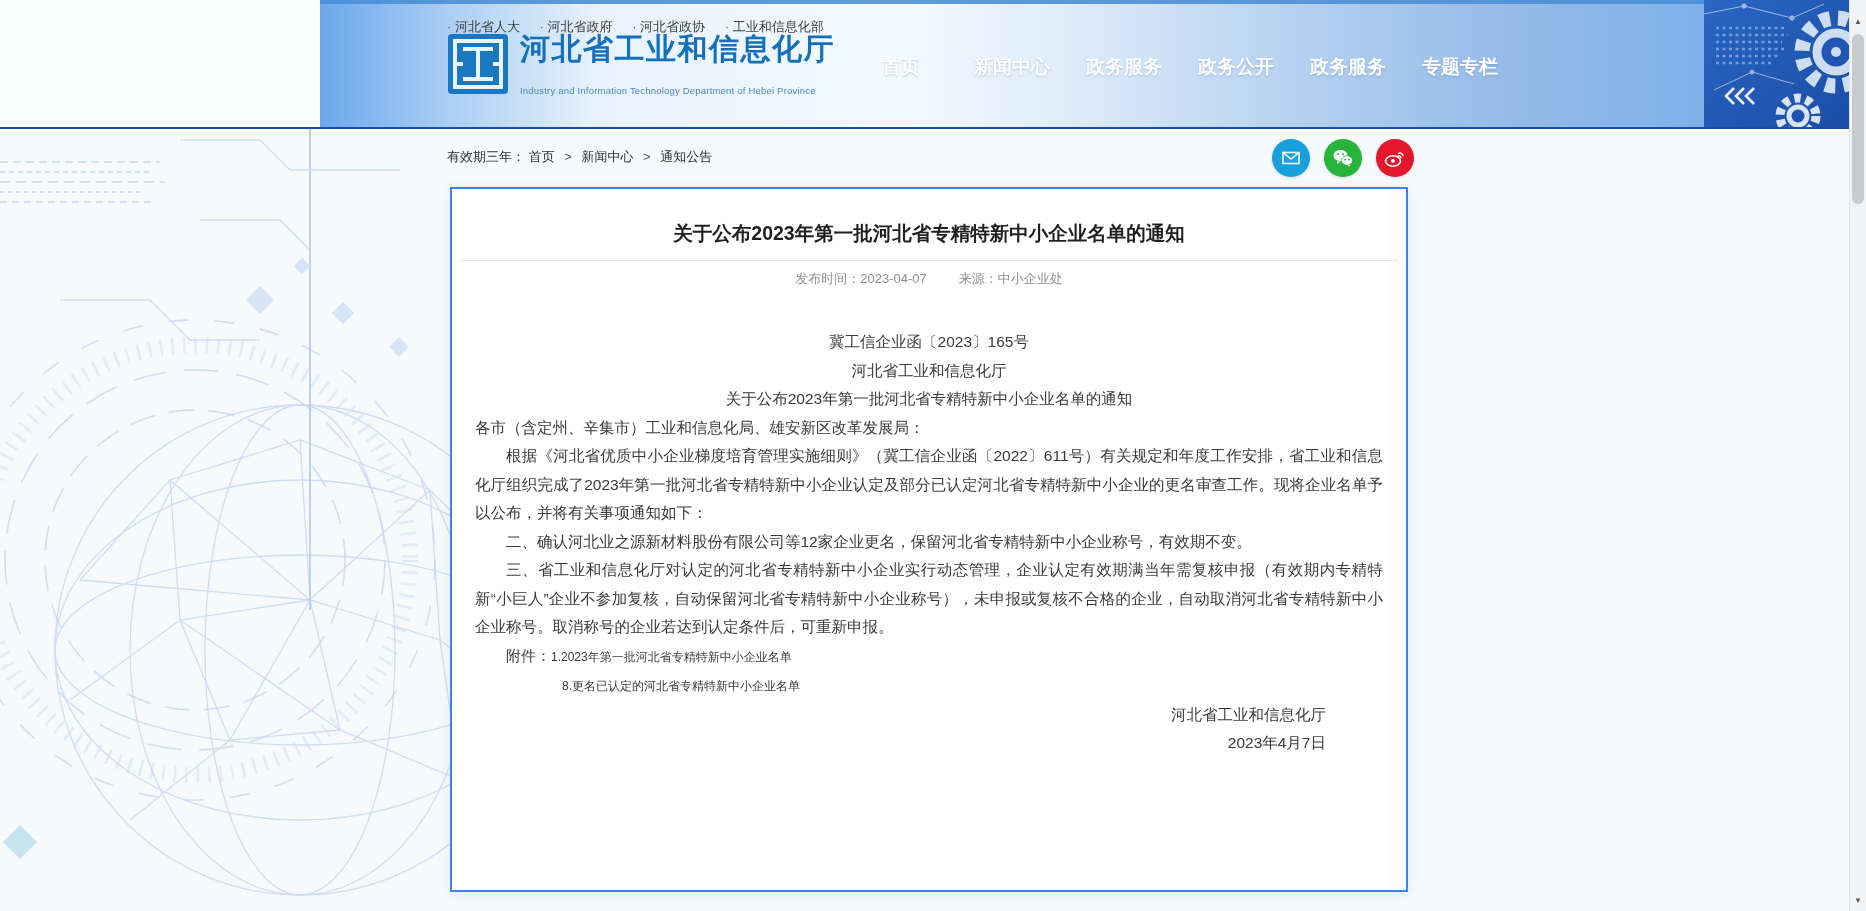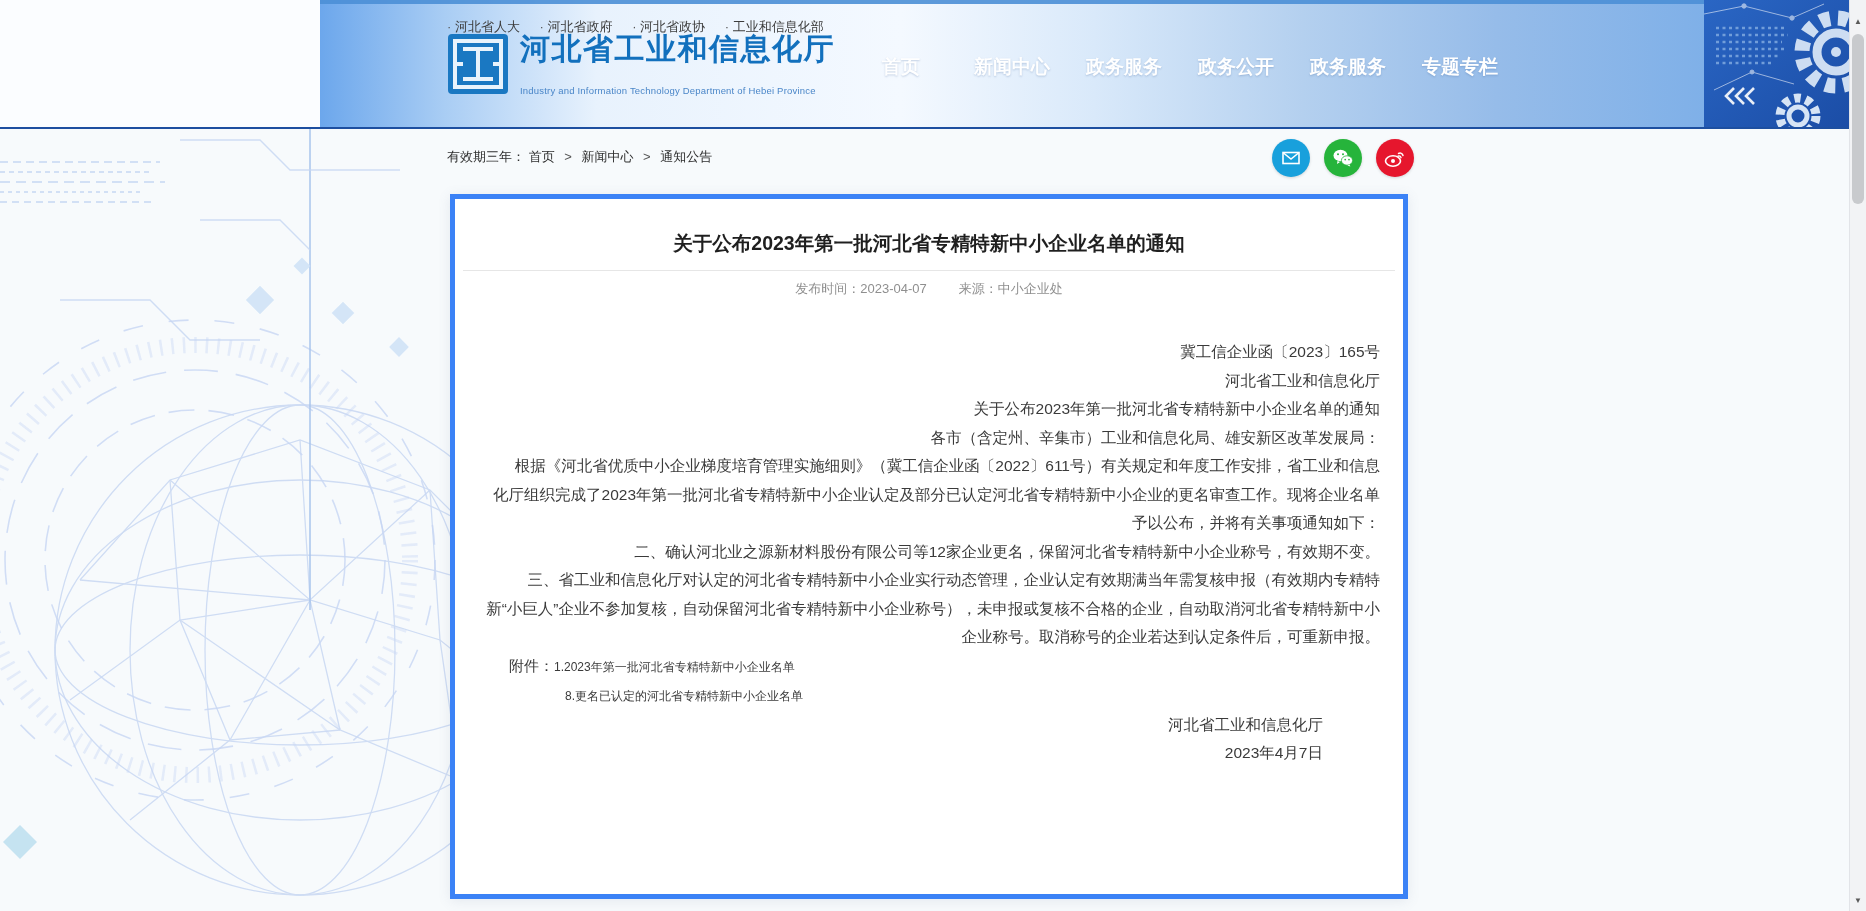--- a/index.html
+++ b/index.html
@@ -41,29 +41,29 @@
   .breadcrumb{position:absolute;left:447px;top:148px;font-size:13px;color:#2f2f2f;z-index:2;}
   .breadcrumb a{color:#2f2f2f;text-decoration:none;cursor:pointer;}
   .breadcrumb .sep{margin:0 6px;color:#555;}
   .share-icons{position:absolute;left:1272px;top:139px;display:flex;z-index:2;}
   .share-btn{width:38px;height:38px;border-radius:50%;margin-right:14px;display:flex;align-items:center;justify-content:center;cursor:pointer;box-shadow:0 1px 3px rgba(0,0,0,.15);}
   .share-email{background:#18a0dc;}
   .share-wechat{background:#26b43b;}
   .share-weibo{background:#e6162d;}
 
   
-  .card{position:absolute;left:450px;top:194px;width:958px;height:705px;background:#fff;border:5px solid #3b82f6;
+  .card{position:absolute;left:450px;top:187px;width:958px;height:705px;background:#fff;border:2px solid #3b82f6;
     box-shadow:0 2px 12px rgba(90,110,140,.12);z-index:2;box-sizing:border-box;}
   .article-title{margin-top:30px;text-align:center;font-size:19.5px;font-weight:bold;color:#1f1f1f;line-height:28px;}
   .title-divider{border:none;border-top:1px solid #e6e6e6;margin:12px 8px 0 8px;}
   .article-meta{margin-top:9px;text-align:center;font-size:13px;color:#8f8f8f;}
   .article-meta .src{margin-left:32px;}
 
   .doc-body{margin:40px 23px 0 23px;font-size:15.5px;color:#3a3a3a;line-height:28.5px;text-align:justify;}
-  .doc-body p{margin:0;text-align:right;}
+  .doc-body p{margin:0;}
   .doc-center{text-align:center;}
   .indent{text-indent:2em;}
 
   .attach-row{margin-left:31px;}
   .attach-label{font-size:15px;color:#3a3a3a;}
   .attach-link{font-size:12px;color:#3a3a3a;text-decoration:none;cursor:pointer;}
   .attach-row.second{padding-left:56px;}
 
   .signature{text-align:right;padding-right:57px;font-size:15.5px;color:#3a3a3a;line-height:28.5px;}
 </style>

